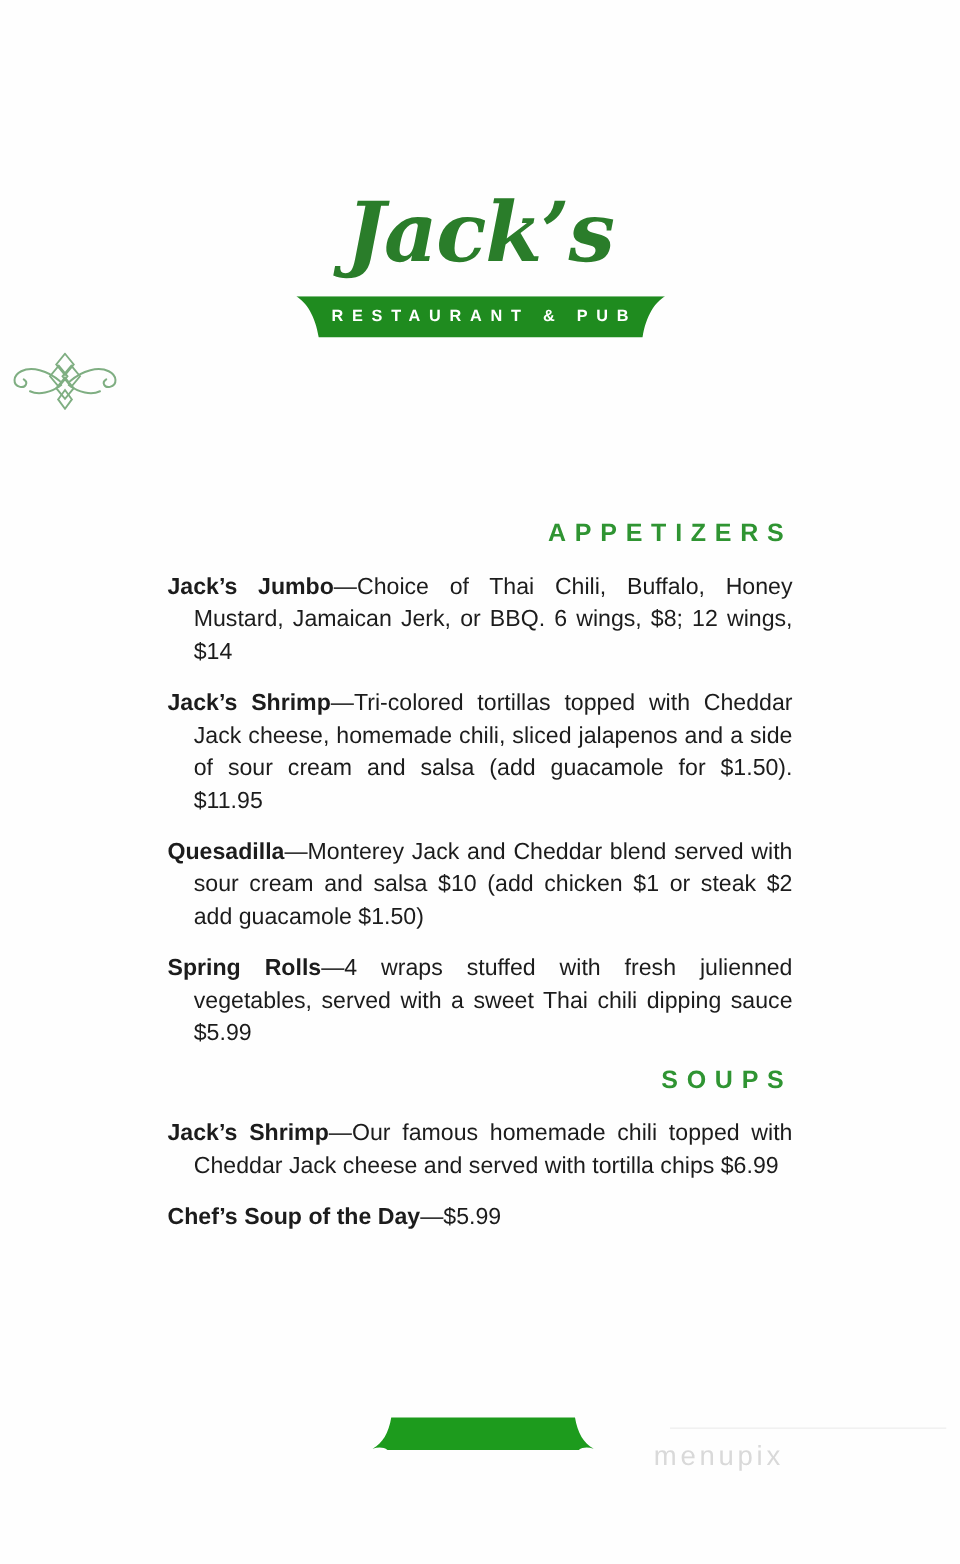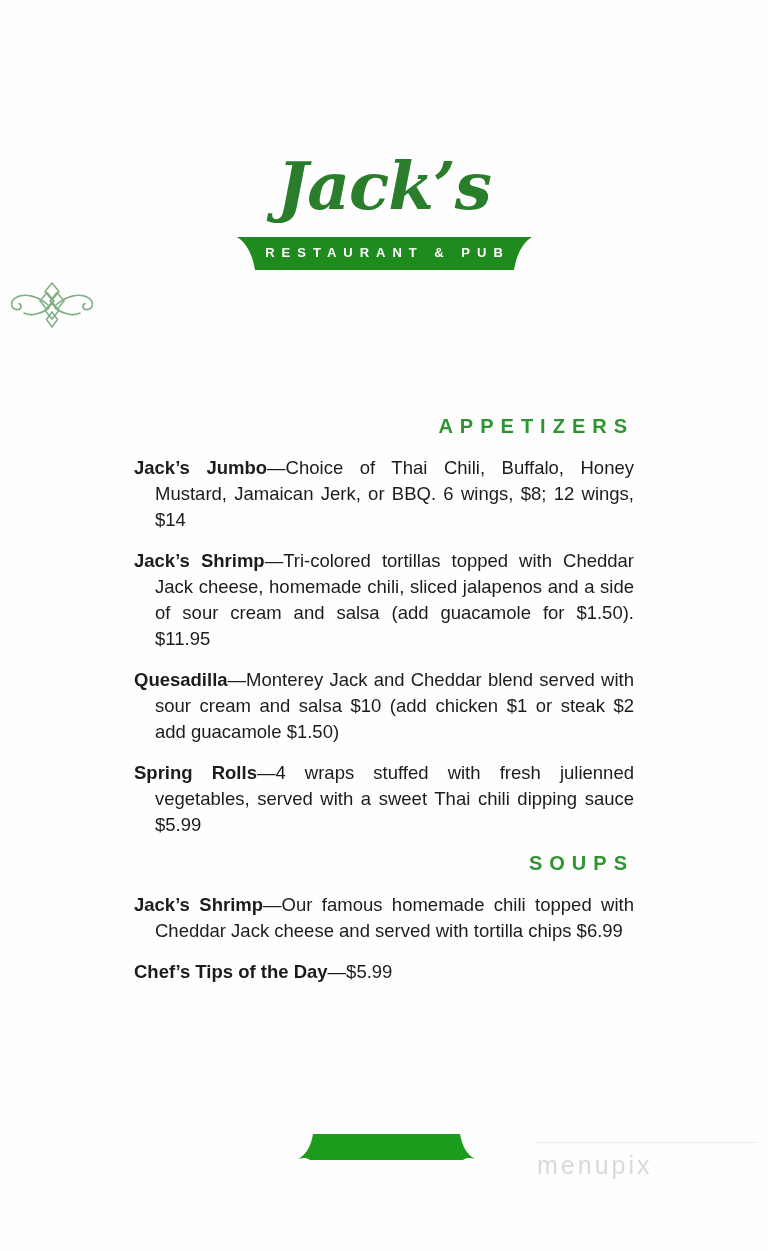--- a/index.html
+++ b/index.html
@@ -94,23 +94,23 @@
   .watermark-divider {
     position: absolute;
     left: 536px;
     top: 1142px;
     width: 221px;
     height: 1px;
     background: #ededed;
   }
   .watermark-text {
     position: absolute;
-    left: 537px;
+    left: 523px;
     top: 1150px;
-    font-size: 25px;
+    font-size: 22px;
     line-height: 30px;
     letter-spacing: 3px;
     color: var(--watermark-gray, #d9d9d9);
   }
 </style>
 </head>
 <body>
 
 <div class="page">
 
@@ -150,21 +150,21 @@
     <p class="menu-item"><span class="item-name">Quesadilla</span><span class="item-separator">—</span><span class="item-desc">Monterey Jack and Cheddar blend served with sour cream and salsa $10 (add chicken $1 or steak $2 add guacamole $1.50)</span></p>
 
 
     <p class="menu-item"><span class="item-name">Spring Rolls</span><span class="item-separator">—</span><span class="item-desc">4 wraps stuffed with fresh julienned vegetables, served with a sweet Thai chili dipping sauce $5.99</span></p>
 
 
     <div class="section-title soups">SOUPS</div>
 
     <p class="menu-item"><span class="item-name">Jack’s Shrimp</span><span class="item-separator">—</span><span class="item-desc">Our famous homemade chili topped with Cheddar Jack cheese and served with tortilla chips $6.99</span></p>
 
-    <p class="menu-item"><span class="item-name">Chef’s Tips of the Day</span><span class="item-separator">—</span><span class="item-desc">$5.99</span></p>
+    <p class="menu-item"><span class="item-name">Chef’s Soup of the Day</span><span class="item-separator">—</span><span class="item-desc">$5.99</span></p>
 
   </div>
 
   <svg class="bottom-ribbon" viewBox="0 0 177 27" preserveAspectRatio="none">
     <path d="M0,26 C8,22 13,13 15,1 L162,1 C164,13 169,22 177,26 C172,24.5 168,24.8 165,27 L12,27 C9,24.8 5,24.5 0,26 Z" fill="var(--bottom-banner-green, #1d9b1d)"></path>
   </svg>
 
   <div class="watermark-divider"></div>
   <div class="watermark-text">menupix</div>
 

